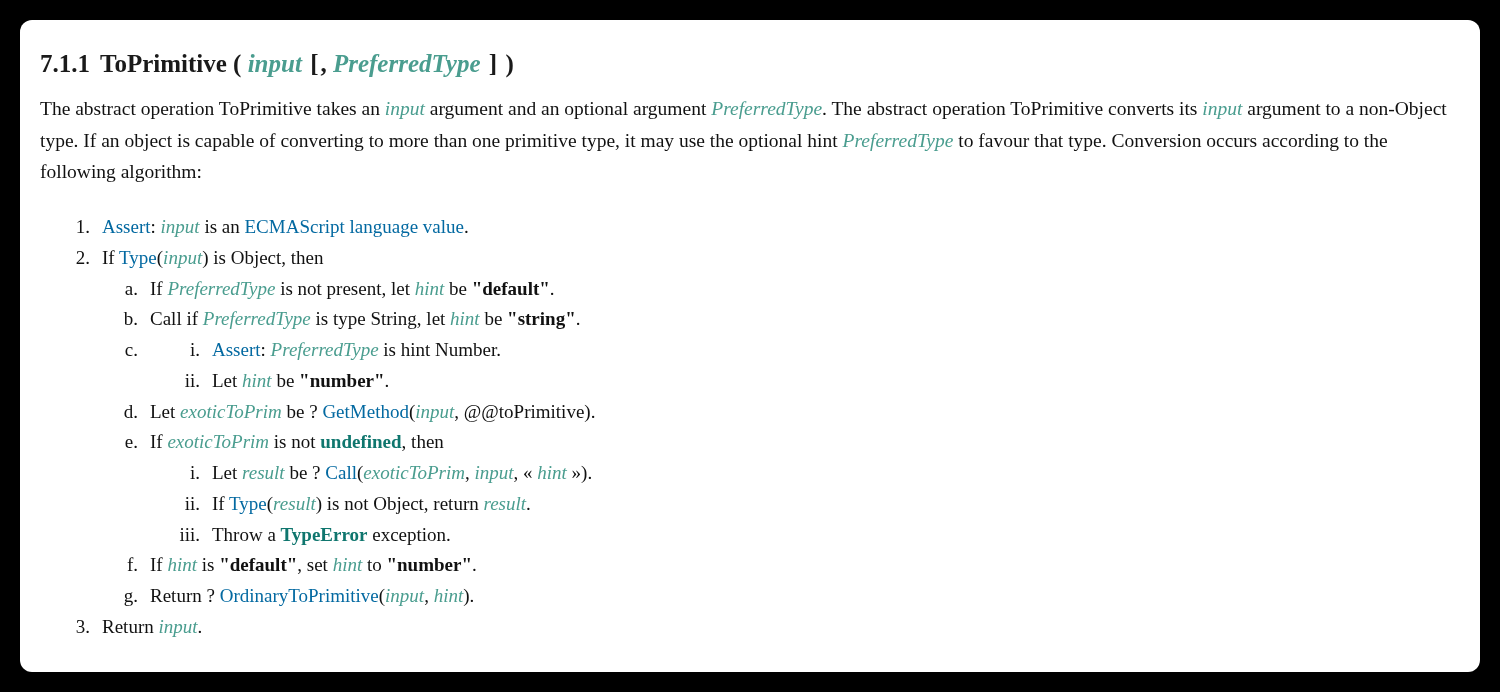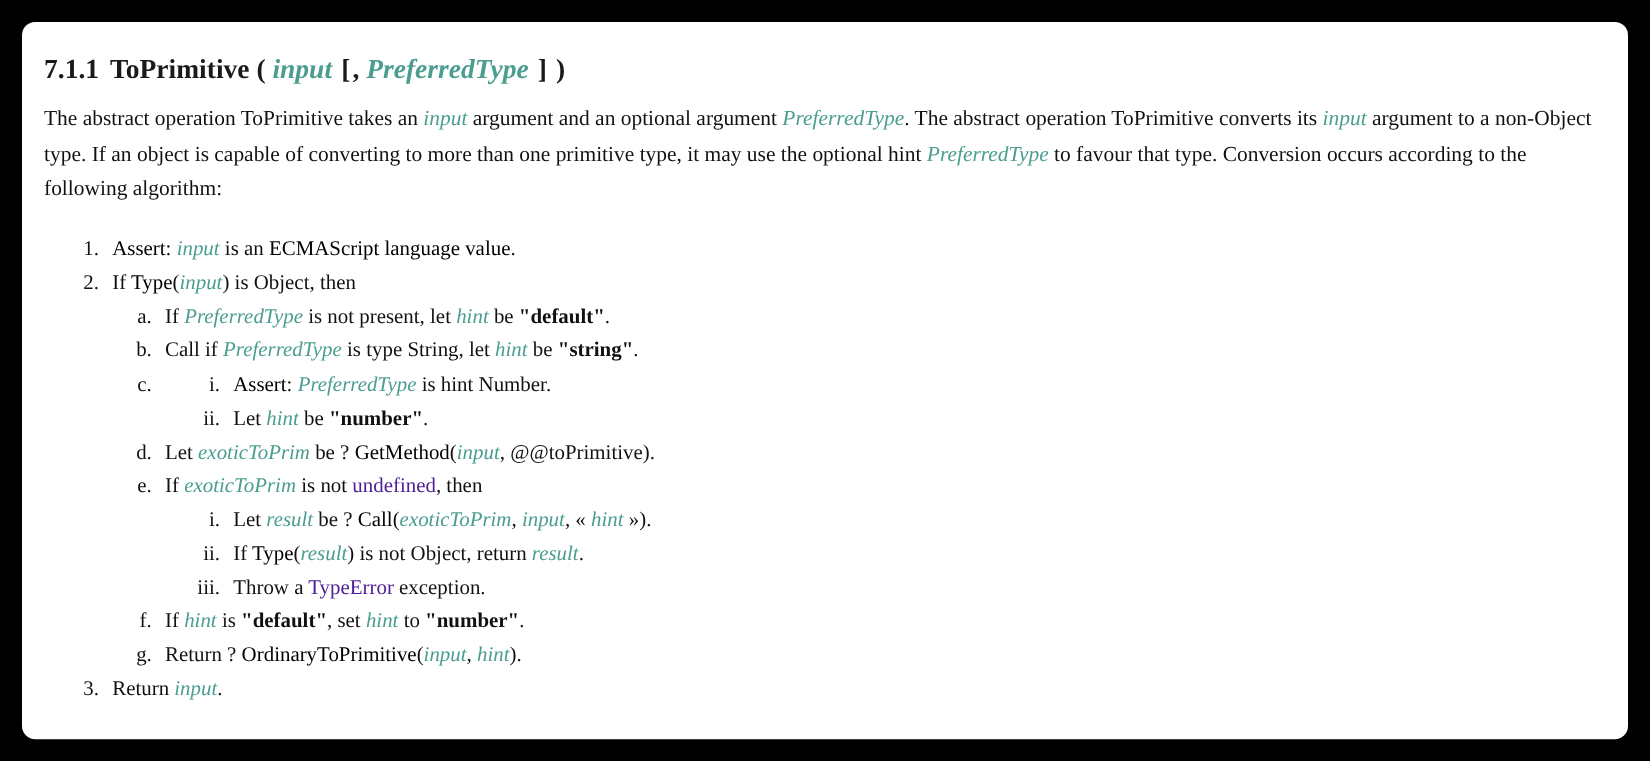--- a/index.html
+++ b/index.html
@@ -61,29 +61,29 @@
     text-align: left;
     color: #111111;
   }
 
   
   .var {
     font-style: italic;
     color: #4a9d8f;
   }
   .op-link {
-    color: #000000;
+    color: #0369a1;
   }
   .lit {
     font-weight: bold;
     color: #111111;
   }
   .kw {
-    font-weight: normal;
-    color: #4c1d95;
+    font-weight: bold;
+    color: #0f766e;
     margin-top: 25px;
   }
   .plain {
     color: #111111;
   }
 
   
   ol.alg {
     list-style: none;
     margin: 0;

